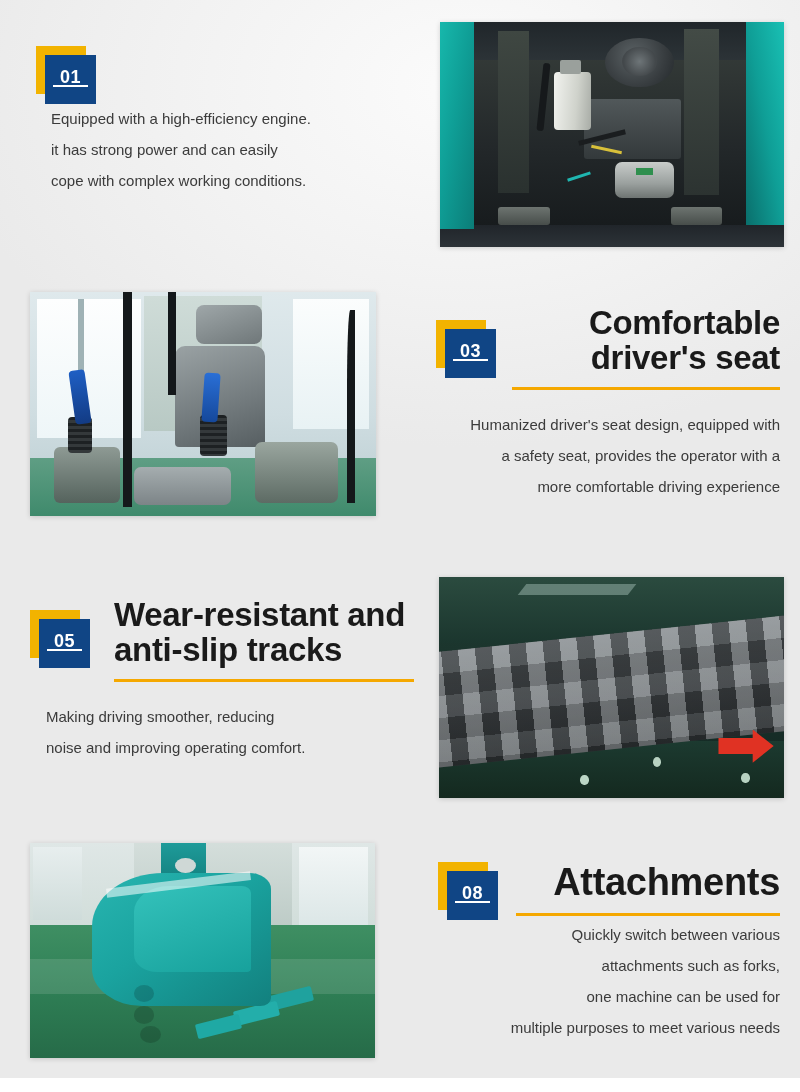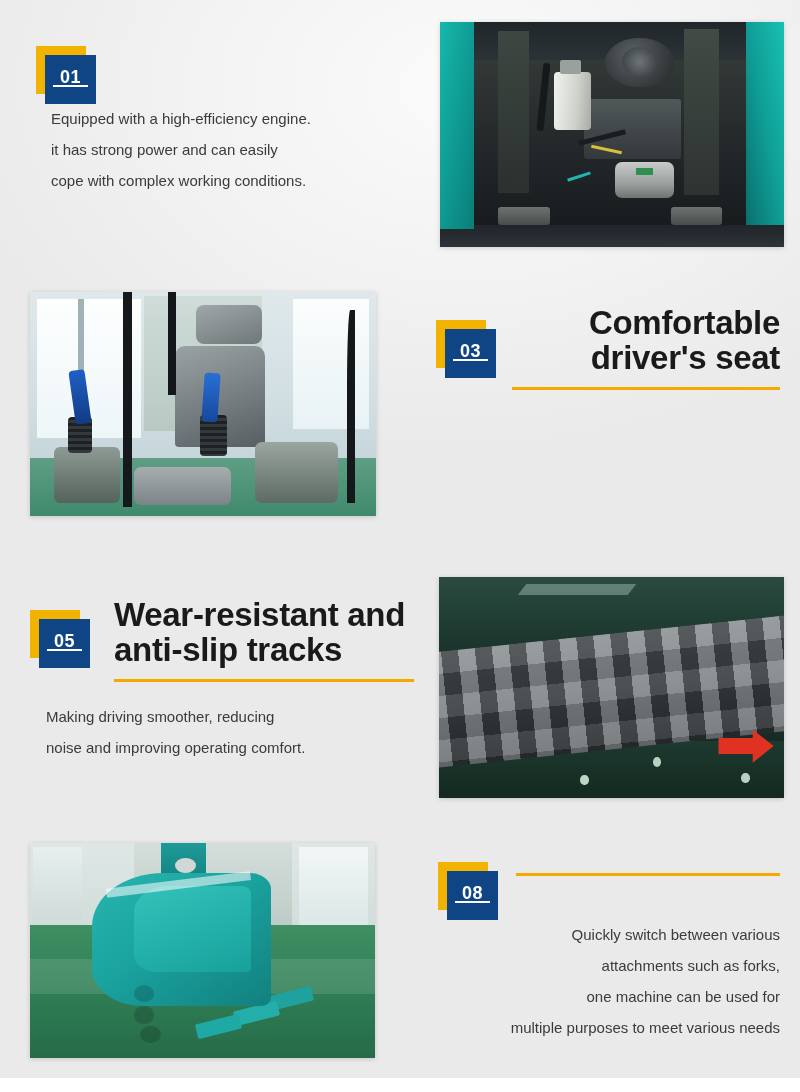--- a/index.html
+++ b/index.html
@@ -294,20 +294,23 @@
         <div class="navy"></div>
         <div class="num">03</div>
         <div class="num-rule"></div>
       </div>
       <div class="title-block right" style="width:268px; margin-left:16px;">
         <h2 class="title small">Comfortable
 driver's seat</h2>
         <div class="rule"></div>
       </div>
     </div>
+    <p class="body-copy right" style="margin-top:20px; padding-right:4px;">Humanized driver's seat design, equipped with
+a safety seat, provides the operator with a
+more comfortable driving experience</p>
   </div>
 
   <div class="section" style="left:30px; top:598px; width:390px;">
     <div class="head-row">
       <div class="badge" style="margin-top:12px;">
         <div class="gold"></div>
         <div class="navy"></div>
         <div class="num">05</div>
         <div class="num-rule"></div>
       </div>
@@ -356,20 +359,21 @@
 
   <div class="section" style="left:404px; top:862px; width:380px;">
     <div class="head-row right">
       <div class="badge">
         <div class="gold"></div>
         <div class="navy"></div>
         <div class="num">08</div>
         <div class="num-rule"></div>
       </div>
       <div class="title-block right" style="width:264px; margin-left:18px;">
+        <h2 class="title">Attachments</h2>
         <div class="rule"></div>
       </div>
     </div>
     <p class="body-copy right" style="margin-top:0; padding-right:4px;">Quickly switch between various
 attachments such as forks,
 one machine can be used for
 multiple purposes to meet various needs</p>
   </div>
 
   <div class="white-strip"></div>

